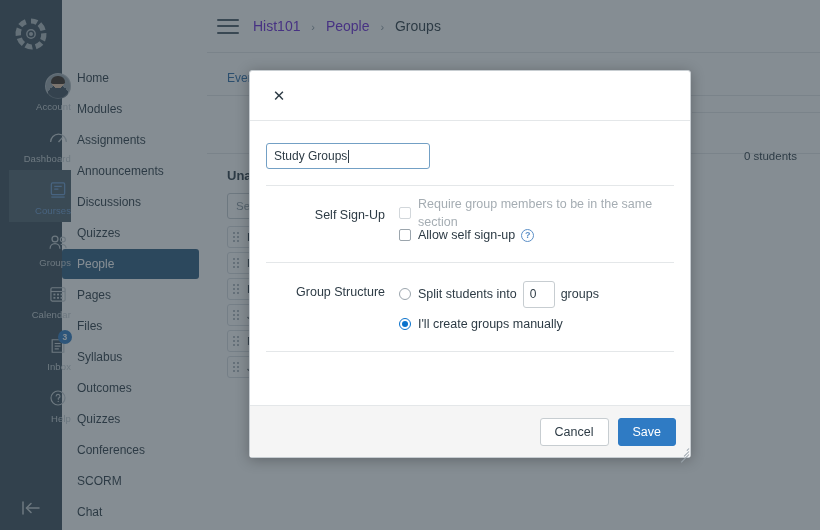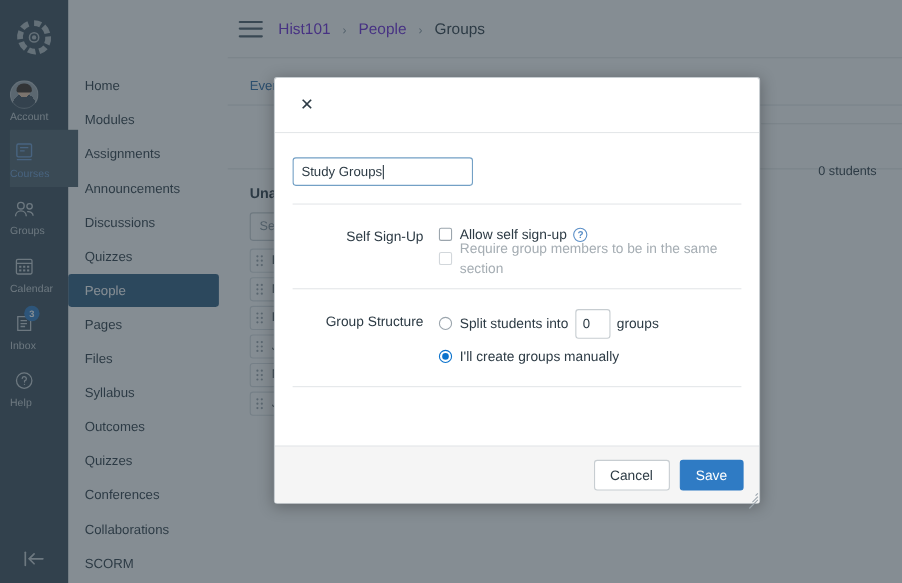--- a/index.html
+++ b/index.html
@@ -41,21 +41,21 @@
   .gn-logo {
     width: 40px; height: 40px;
     margin-top: 6px; margin-bottom: 12px;
     opacity: .85;
   }
   .gn-item {
     width: 62px;
     padding: 7px 0 5px 0;
     display: flex;
     flex-direction: column;
-    align-items: flex-start;
+    align-items: flex-end;
     color: #C6CDD2;
     font-size: 9.5px;
     line-height: 12px;
     letter-spacing: .1px;
     position: relative;
     margin-left: 18px;
   }
   .gn-item .gn-ico {
     width: 26px; height: 26px;
     display: flex; align-items: center; justify-content: center;
@@ -414,20 +414,29 @@
         </svg>
       </div>
 
       <div class="gn-item">
         <span class="gn-ico">
           <span class="gn-avatar"></span>
         </span>
         <span>Account</span>
       </div>
 
+      <div class="gn-item">
+        <span class="gn-ico">
+          <svg viewBox="0 0 24 24" width="21" height="21" fill="none" stroke="#C6CDD2" stroke-width="1.5">
+            <path d="M3 16a9 9 0 0 1 18 0"></path>
+            <path d="M12 16l4.5-5"></path>
+          </svg>
+        </span>
+        <span>Dashboard</span>
+      </div>
 
       <div class="gn-item active">
         <span class="gn-ico">
           <svg viewBox="0 0 24 24" width="20" height="20" fill="none" stroke="#6E9ED3" stroke-width="1.5">
             <rect x="4" y="3.5" width="16" height="14" rx="1.5"></rect>
             <path d="M7.5 7.5h9M7.5 11h5"></path>
             <path d="M4 20.5h16"></path>
           </svg>
         </span>
         <span>Courses</span>
@@ -501,21 +510,20 @@
       <div class="cn-item">Announcements</div>
       <div class="cn-item">Discussions</div>
       <div class="cn-item">Quizzes</div>
       <div class="cn-item active">People</div>
       <div class="cn-item">Pages</div>
       <div class="cn-item">Files</div>
       <div class="cn-item">Syllabus</div>
       <div class="cn-item">Outcomes</div>
       <div class="cn-item">Quizzes</div>
       <div class="cn-item">Conferences</div>
-      <div class="cn-item">Collaborations</div>
       <div class="cn-item">SCORM</div>
       <div class="cn-item">Chat</div>
 
     </div>
 
     <div id="content">
 
       <div id="topbar">
         <div id="hamburger">
           <i></i>
@@ -631,28 +639,28 @@
               <span id="gs-caret"></span>
           </div>
         </div>
       </div>
 
       <div class="hr"></div>
 
       <div class="frow sect">
         <div class="flabel">Self Sign-Up</div>
         <div class="fctl">
+          <div class="opt dim">
+            <span class="cbx dim"></span>
+            <span>Require group members to be in the same section</span>
+          </div>
           <div class="opt">
             <span class="cbx"></span>
             <span>Allow self sign-up</span>
             <span class="help-ico">?</span>
-          </div>
-          <div class="opt dim">
-            <span class="cbx dim"></span>
-            <span>Require group members to be in the same section</span>
           </div>
         </div>
       </div>
 
       <div class="hr"></div>
 
       <div class="frow sect">
         <div class="flabel">Group Structure</div>
         <div class="fctl">
           <div class="inline-row">

